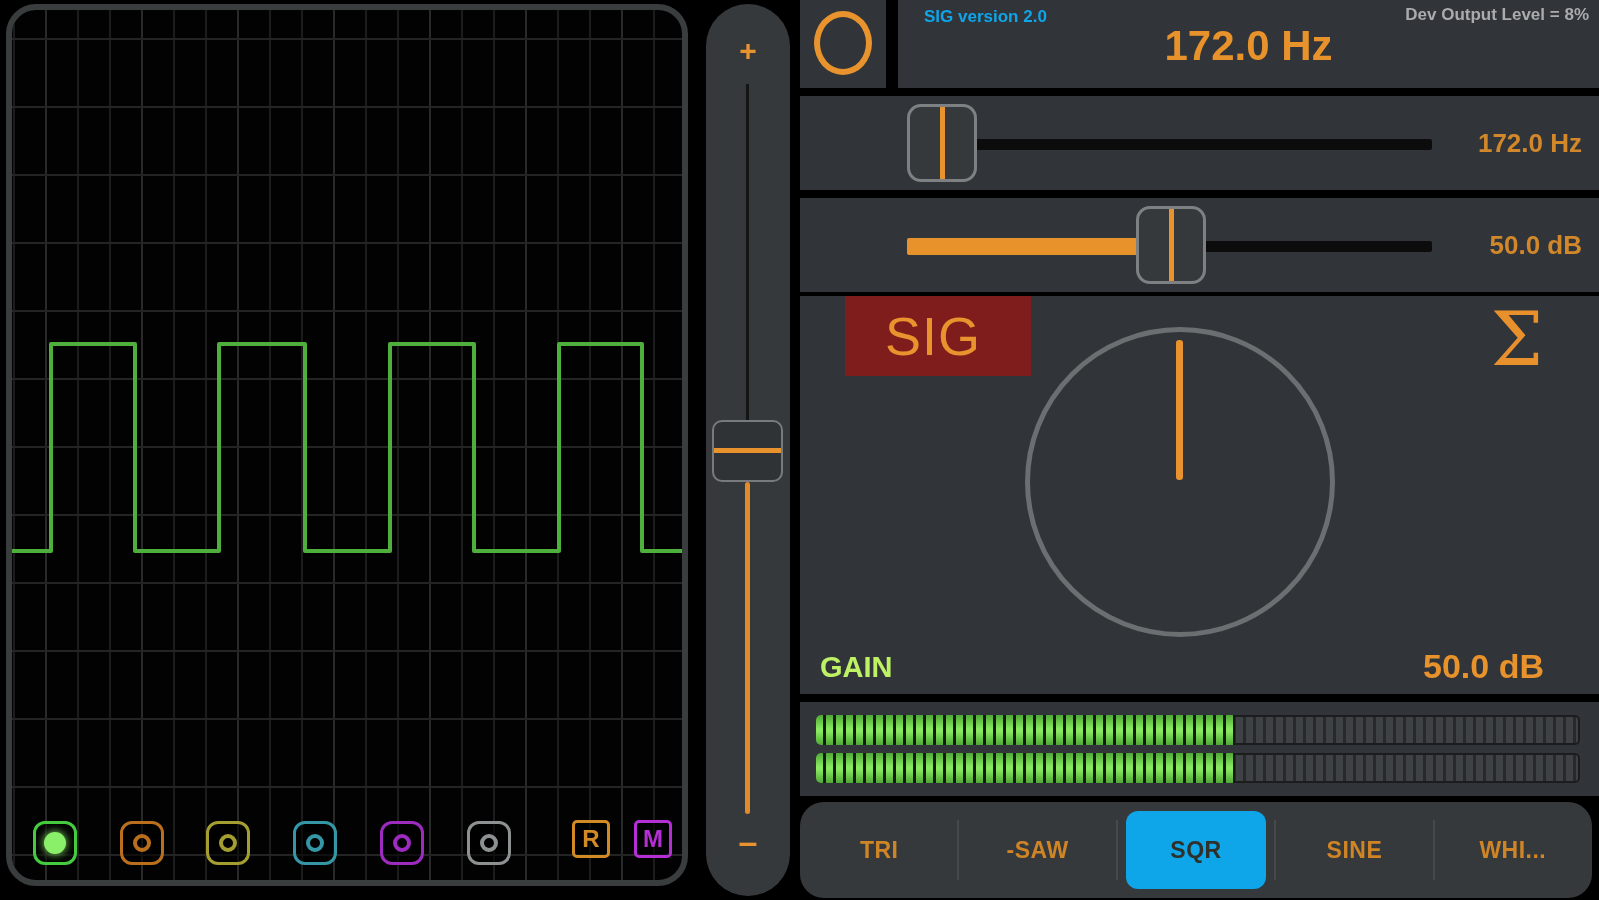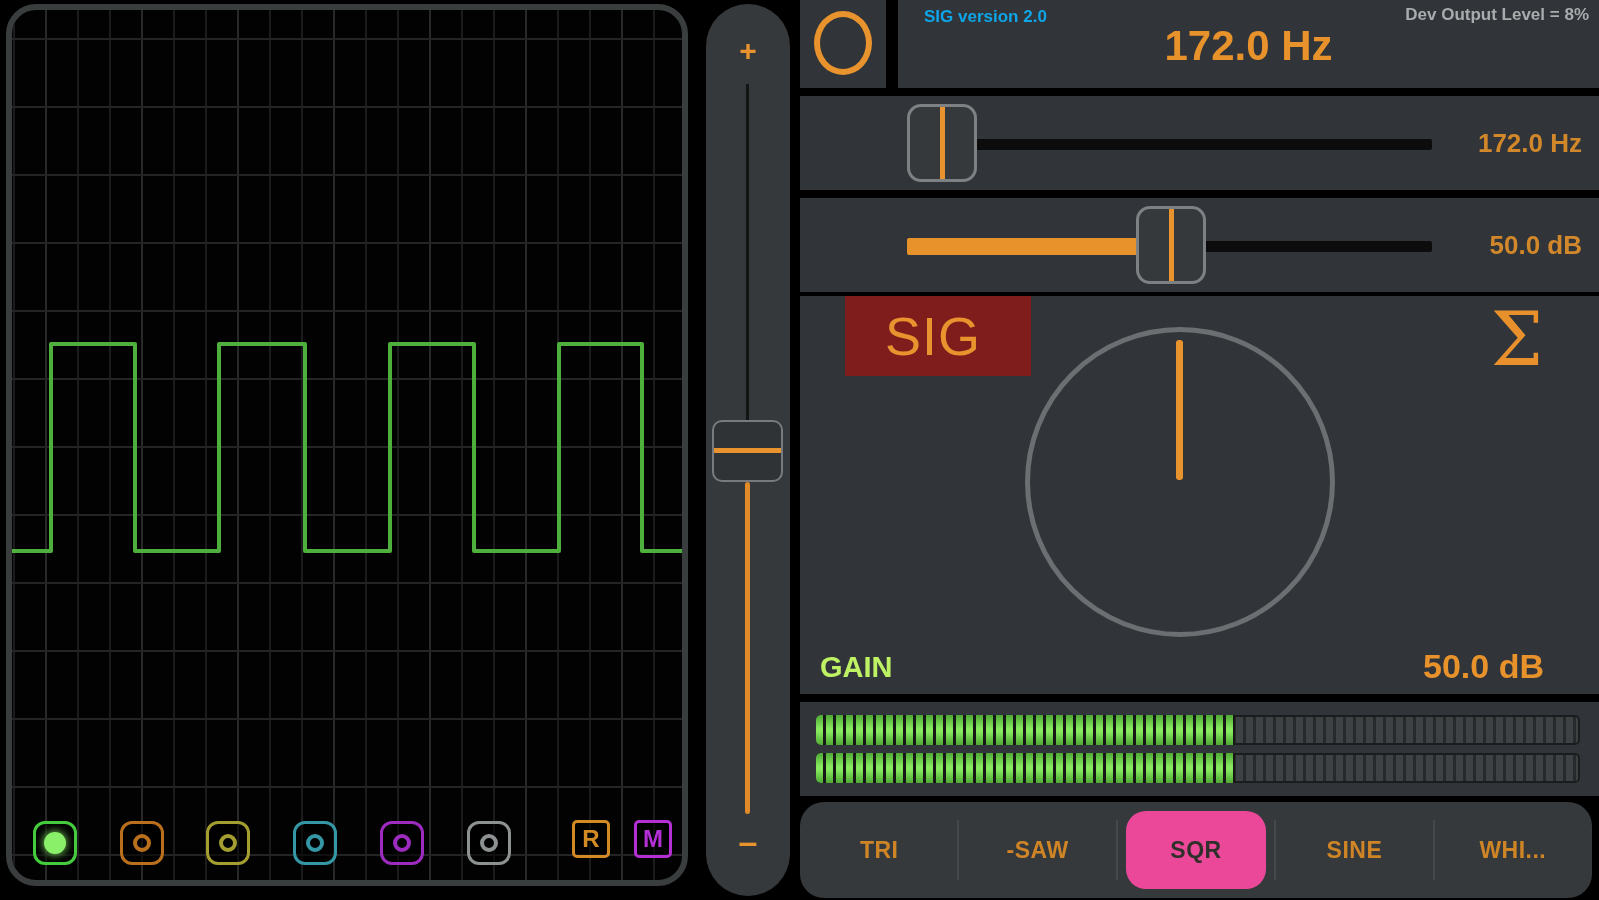--- a/index.html
+++ b/index.html
@@ -66,21 +66,21 @@
          box-shadow:inset 0 0 0 2px #1b1c1d;}
   .meter-fill{position:absolute;left:0;top:0;height:100%;
       background:repeating-linear-gradient(90deg,rgba(0,0,0,0) 0 7px,#161816 7px 10px),
                  linear-gradient(180deg,#4fa835 0%,#86e95e 45%,#86e95e 55%,#4fa835 100%);}
 
   .wave-sec{left:800px;top:802px;width:792px;height:96px;border-radius:24px;background:#36393c;
             display:flex;align-items:stretch;}
   .wave-cell{position:relative;flex:1;display:flex;align-items:center;justify-content:center;
              font-size:23px;font-weight:700;letter-spacing:.5px;color:#cf8526;cursor:default;}
   .wave-cell:not(:last-child)::after{content:'';position:absolute;right:-1px;top:18px;bottom:18px;width:2px;background:#46494c;}
-  .wave-sel{width:88%;height:82%;border-radius:20px;background:#ec4899;color:#30302b;
+  .wave-sel{width:88%;height:82%;border-radius:12px;background:#0ea5e9;color:#30302b;
             display:flex;align-items:center;justify-content:center;}
 </style>
 </head>
 <body>
 
 <div id="app">
 
   <div class="scope">
     <svg id="scope-svg" width="670" height="870">
         <line x1="2" y1="0" x2="2" y2="870" stroke="#1c1c1c" stroke-width="2"></line>

